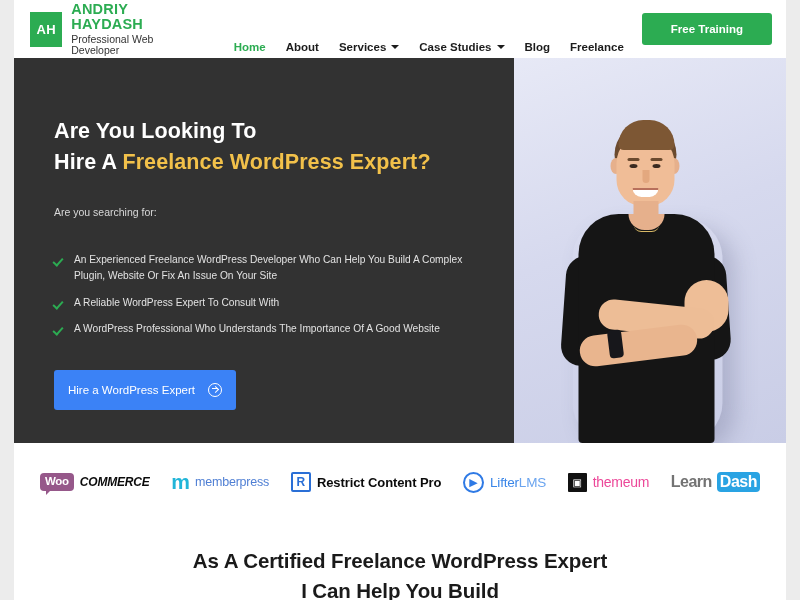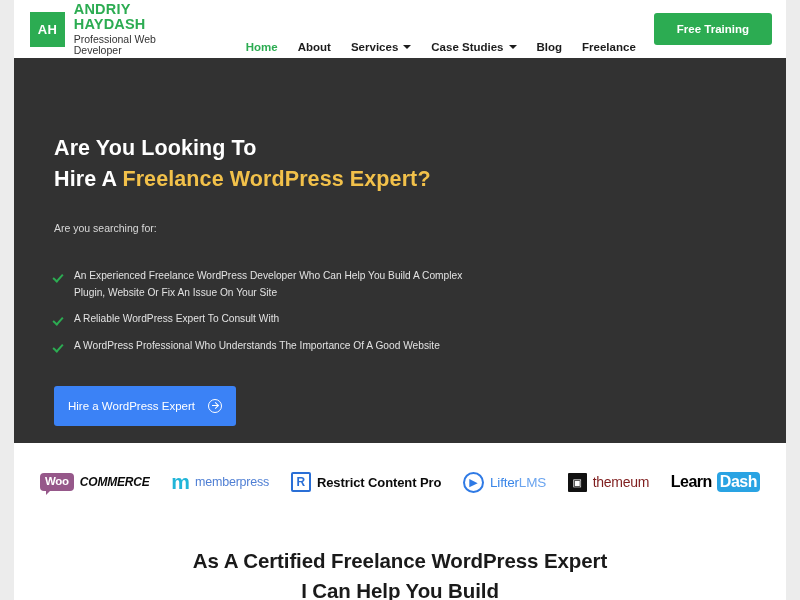--- a/index.html
+++ b/index.html
@@ -71,34 +71,33 @@
   .caret {
     width: 0; height: 0;
     border-left: 4px solid transparent;
     border-right: 4px solid transparent;
     border-top: 4.5px solid #1c1c1c;
     display: inline-block;
   }
   .nav-cta {
     background: #2cac52; color: #ffffff;
     font-size: 11.5px; font-weight: bold;
-    padding: 10px 23px;
+    padding: 10px 29px;
     border-radius: 3px;
     margin-left: 8px;
     white-space: nowrap;
     cursor: pointer;
   }
 
   
   .hero {
     position: relative;
     height: 385px;
     display: flex;
     background: #323232;
-    align-items: center;
   }
   .hero-left {
     width: 500px;
     background: #323232;
     padding: 58px 30px 0 40px;
   }
   .hero-h1 {
     color: #ffffff;
     font-size: 21.5px;
     font-weight: bold;
@@ -294,22 +293,22 @@
     display: flex; align-items: center; justify-content: center;
     font-size: 11px; color: #2f7ae5;
   }
   .lifter-word { font-size: 13.5px; color: #3a86e8; letter-spacing: -.2px; }
   .lifter-word b { font-weight: normal; color: #6aa4ef; }
   .themeum-mark {
     width: 19px; height: 19px; background: #111111;
     display: flex; align-items: center; justify-content: center;
     color: #ffffff; font-size: 10px; border-radius: 1px;
   }
-  .themeum-word { color: #7f1d1d; font-size: 14px; letter-spacing: -.3px; text-align: right; }
-  .ld-learn { color: #000000; font-size: 16px; font-weight: bold; letter-spacing: -.5px; }
+  .themeum-word { color: #ec4899; font-size: 14px; letter-spacing: -.3px; text-align: right; }
+  .ld-learn { color: #737373; font-size: 16px; font-weight: bold; letter-spacing: -.5px; }
   .ld-dash {
     color: #ffffff; background: #29a3e3; font-size: 16px; font-weight: bold;
     padding: 1px 3px; border-radius: 4px; letter-spacing: -.5px; margin-left: -1px;
   }
 
   
   .bottom {
     background: #ffffff;
     padding-top: 25px;
     text-align: center;

